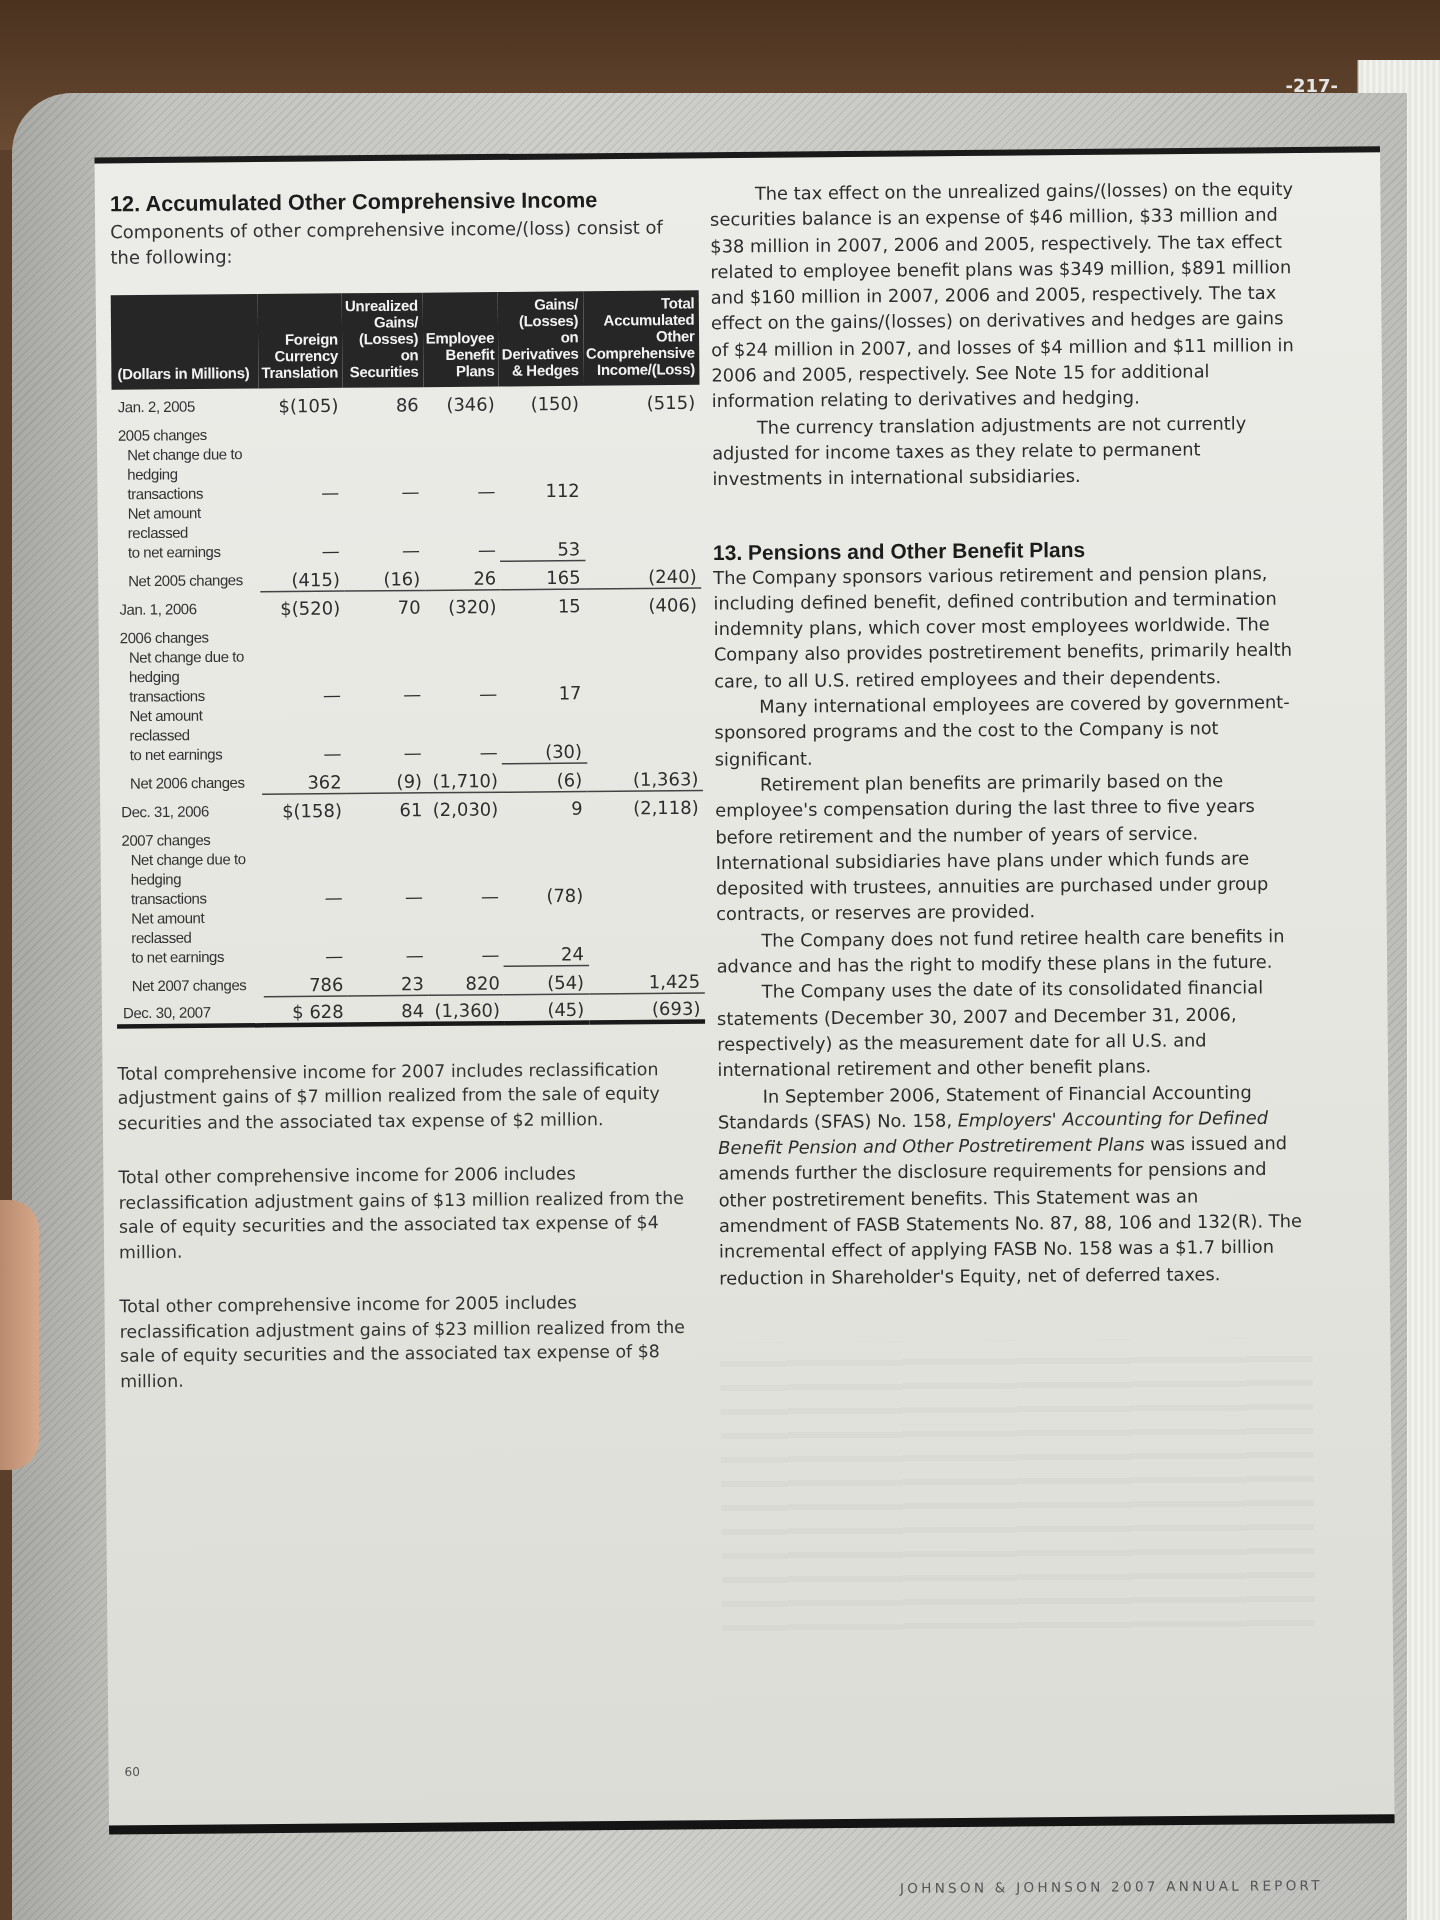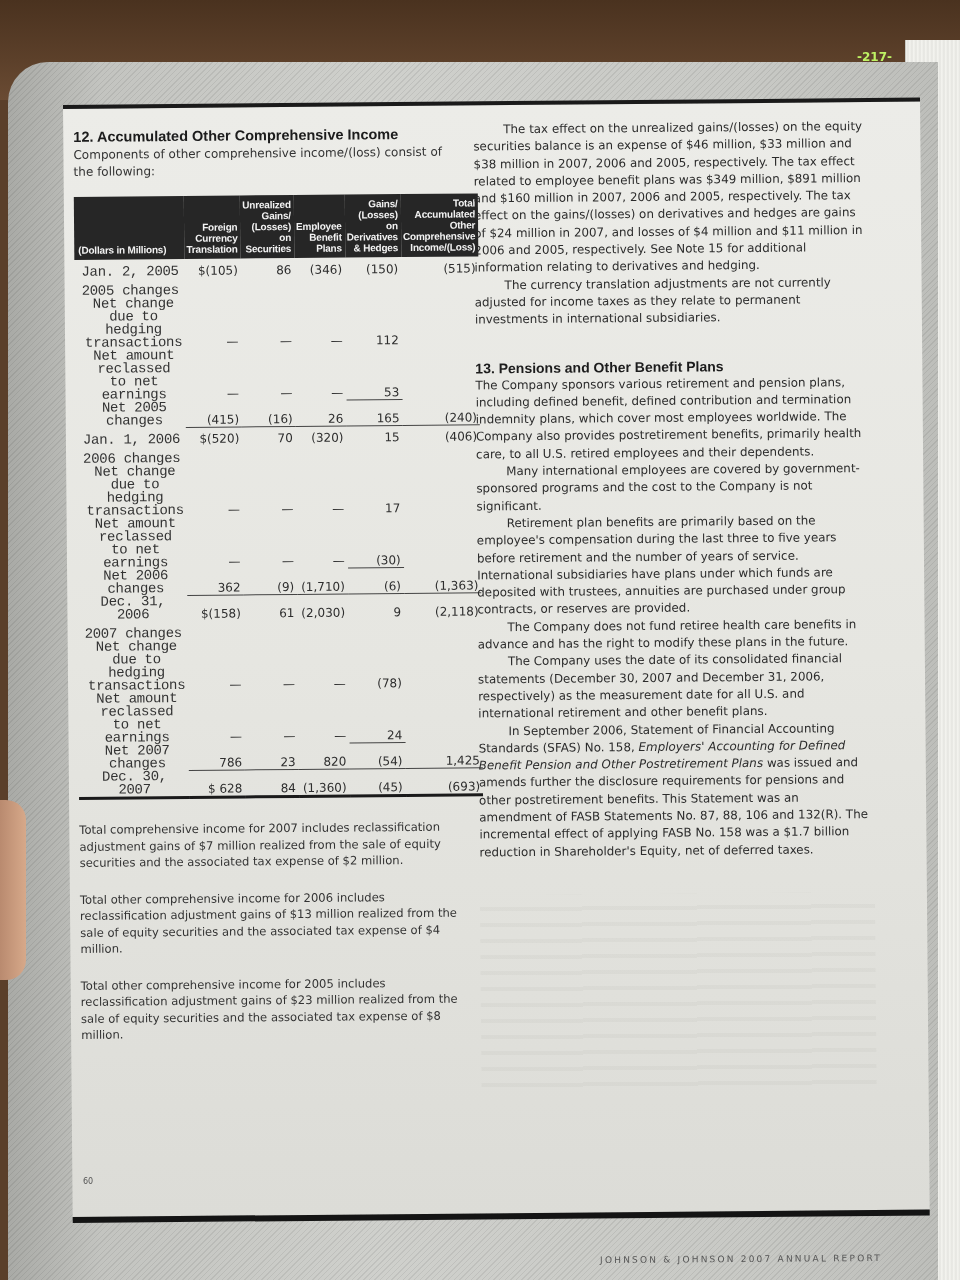--- a/index.html
+++ b/index.html
@@ -33,21 +33,21 @@
   .panel {
     position: absolute; left: 63px; top: 105px; width: 857px; height: 1118px;
     background: linear-gradient(180deg, #ecece8 0%, #e6e6e1 50%, #dcdcd7 100%);
     border-top: 4px solid #1a1a1a;
     border-bottom: 6px solid #141414;
     transform: rotate(-0.5deg);
     transform-origin: left top;
   }
   .page-number-top {
     position: absolute; left: 857px; top: 50px;
-    font-family: "DejaVu Sans", sans-serif; font-weight: bold; font-size: 12px; color: #bef264;
+    font-family: "DejaVu Sans", sans-serif; font-weight: bold; font-size: 12px; color: #e5e5e5;
   }
   .footer-left {
     position: absolute; left: 83px; top: 1177px;
     font-size: 8px; color: #555;
   }
   .footer-right {
     position: absolute; left: 600px; top: 1254px;
     font-size: 9px; letter-spacing: 2.2px; color: #555;
     transform: rotate(-0.4deg);
   }
@@ -69,22 +69,22 @@
     font-weight: bold; font-size: 10px; line-height: 11px;
     text-align: right; vertical-align: bottom; padding: 4px 3px 4px 2px;
     white-space: pre-line; letter-spacing: -0.2px;
   }
   .aoci-table th.label-head { text-align: left; padding-left: 4px; width: 112px; }
   .aoci-table td {
     font-size: 12px; color: #2e2e2e; text-align: right; padding: 0 3px 0 2px;
     height: 19px; vertical-align: bottom; white-space: nowrap;
   }
   .aoci-table td.row-label {
-    text-align: center; font-family: Liberation Mono, monospace;
-    font-size: 14px; line-height: 13px; padding-left: 4px; color: #333;
+    text-align: left; font-family: Liberation Sans, sans-serif;
+    font-size: 10px; line-height: 13px; padding-left: 4px; color: #333;
     white-space: pre-line; letter-spacing: -0.3px;
   }
   .aoci-table td.row-label.indent { padding-left: 10px; }
   .aoci-table tr.two-line td { height: 34px; }
   .aoci-table td.underline-col { border-bottom: 1px solid #444; }
   .aoci-table tr.last-row td { border-bottom: 3px solid #1a1a1a; }
   .notes { margin-top: 22px; }
   .note-para {
     font-size: 11.6px; line-height: 16.5px; color: #333; margin-bottom: 20px; width: 385px;
   }

